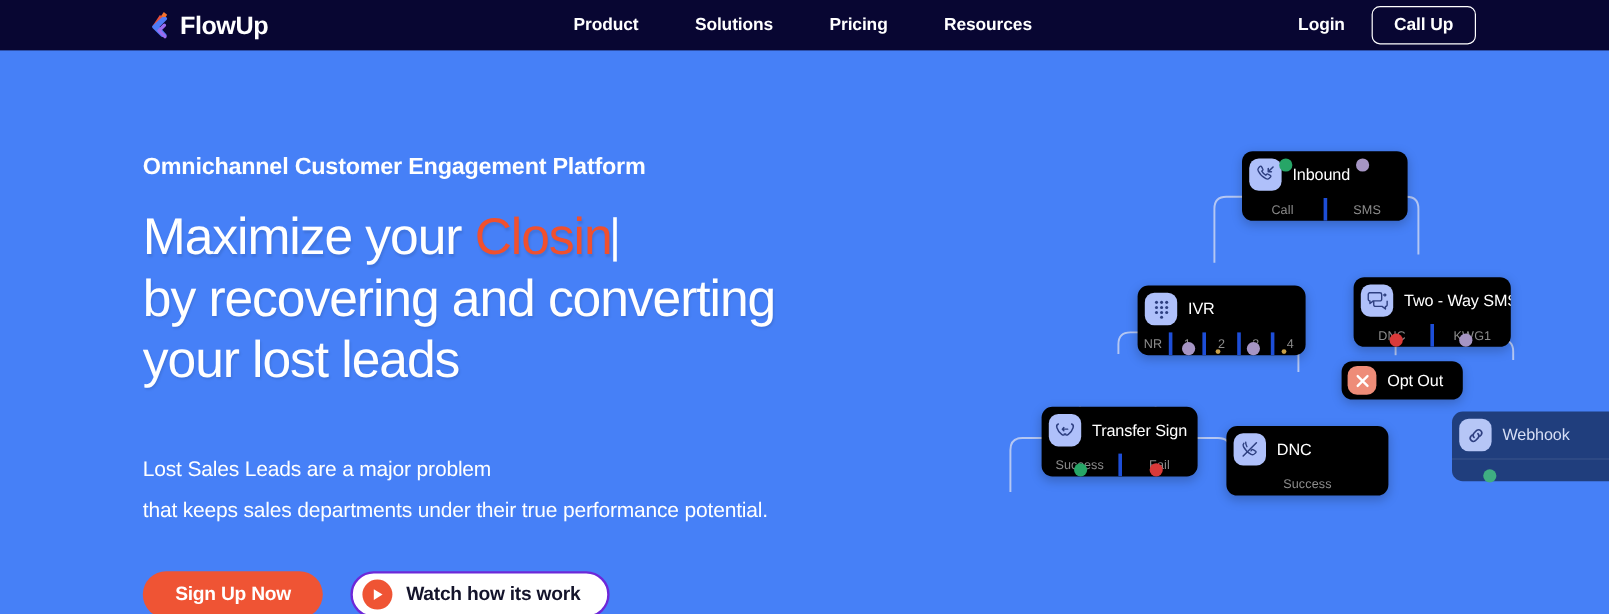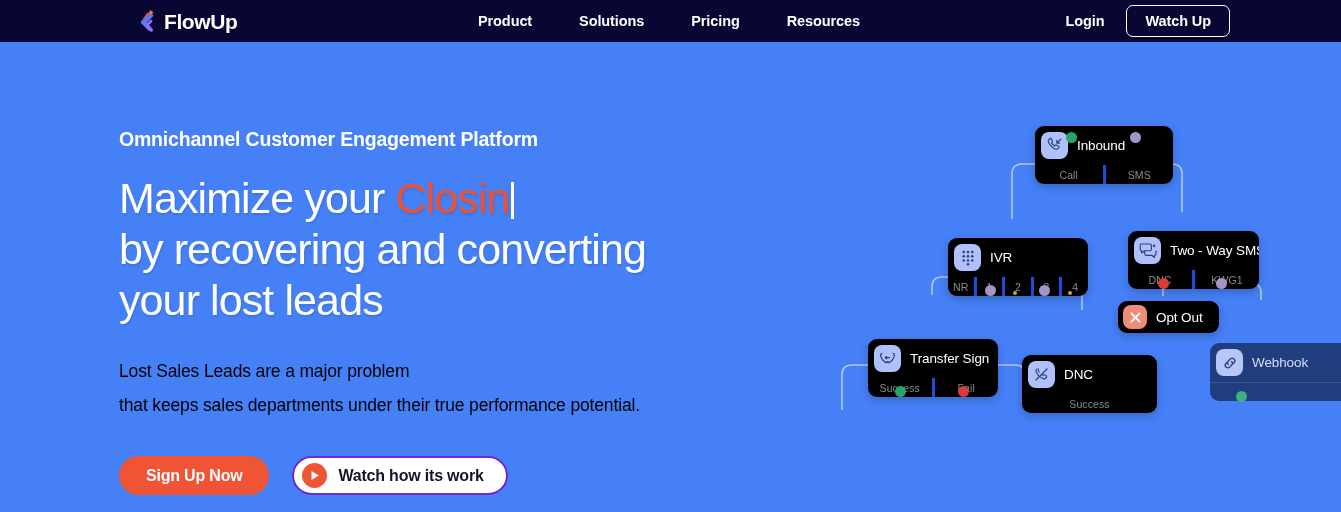--- a/index.html
+++ b/index.html
@@ -11,21 +11,21 @@
   }
 
   
   .navbar {
     position:absolute; top:0; left:0; width:1341px; height:42px;
     background:#080632;
     display:flex; align-items:center;
     z-index:50;
   }
   .logo-wrap {
-    position:absolute; left:136px; top:50%; transform:translateY(-50%);
+    position:absolute; left:122px; top:50%; transform:translateY(-50%);
     display:flex; align-items:center; gap:2px;
   }
   .logo-mark { width:26px; height:26px; position:relative; }
   .logo-text {
     color:#ffffff; font-size:21px; font-weight:bold;
     letter-spacing:-0.4px; line-height:1;
   }
   .nav-links {
     position:absolute; left:478px; top:50%; transform:translateY(-50%);
     display:flex; align-items:flex-start; gap:47px;
@@ -61,22 +61,22 @@
     color:#ffffff; font-size:43px; font-weight:normal;
     line-height:51px; letter-spacing:-0.9px;
     text-shadow:1px 2px 2px rgba(0,0,0,0.10);
   }
   .hl-accent { color:#F0502E; }
   .cursor {
     display:inline-block; width:3px; height:37px;
     background:#ffffff; vertical-align:-6px; margin-left:1px;
   }
   .sub {
-    color:#000000; font-size:17.5px; font-weight:500;
-    letter-spacing:-0.15px; line-height:34px; margin-top:28px;
+    color:#ffffff; font-size:17.5px; font-weight:500;
+    letter-spacing:-0.15px; line-height:34px; margin-top:48px;
   }
   .cta-row {
     display:flex; align-items:center; gap:23px; margin-top:34px;
   }
   .btn-primary {
     background:#EF5434; color:#ffffff; border:none;
     border-radius:25px; padding:0 27px; height:39px;
     font-size:16px; font-weight:bold; cursor:pointer;
     font-family:"Liberation Sans", sans-serif; letter-spacing:-0.2px;
   }
@@ -149,21 +149,21 @@
 
   <div class="nav-links">
     <a class="nav-link" href="#">Product</a>
     <a class="nav-link" href="#">Solutions</a>
     <a class="nav-link" href="#">Pricing</a>
     <a class="nav-link" href="#">Resources</a>
   </div>
 
   <div class="nav-right">
     <a class="login-link" href="#">Login</a>
-    <button class="signup-btn">Watch Up</button>
+    <button class="signup-btn">Call Up</button>
   </div>
 </div>
 
 <div class="hero">
 
   <div class="hero-left">
     <div class="eyebrow">Omnichannel Customer Engagement Platform</div>
 
     <h1 class="headline">
       <span>Maximize your </span><span class="hl-accent">Closin</span><span class="cursor"></span><br>

